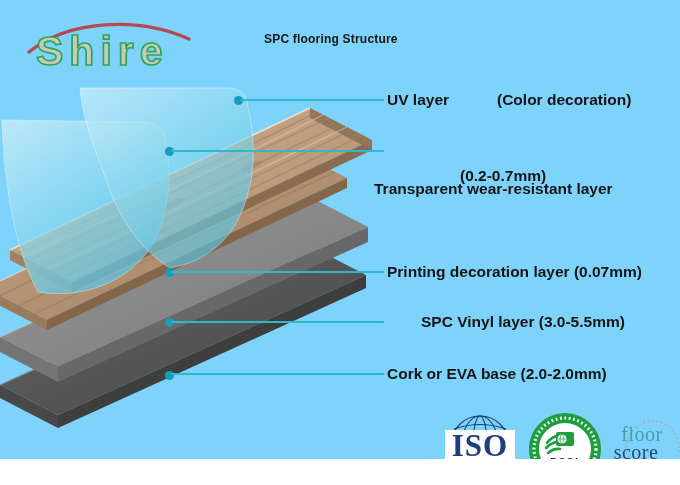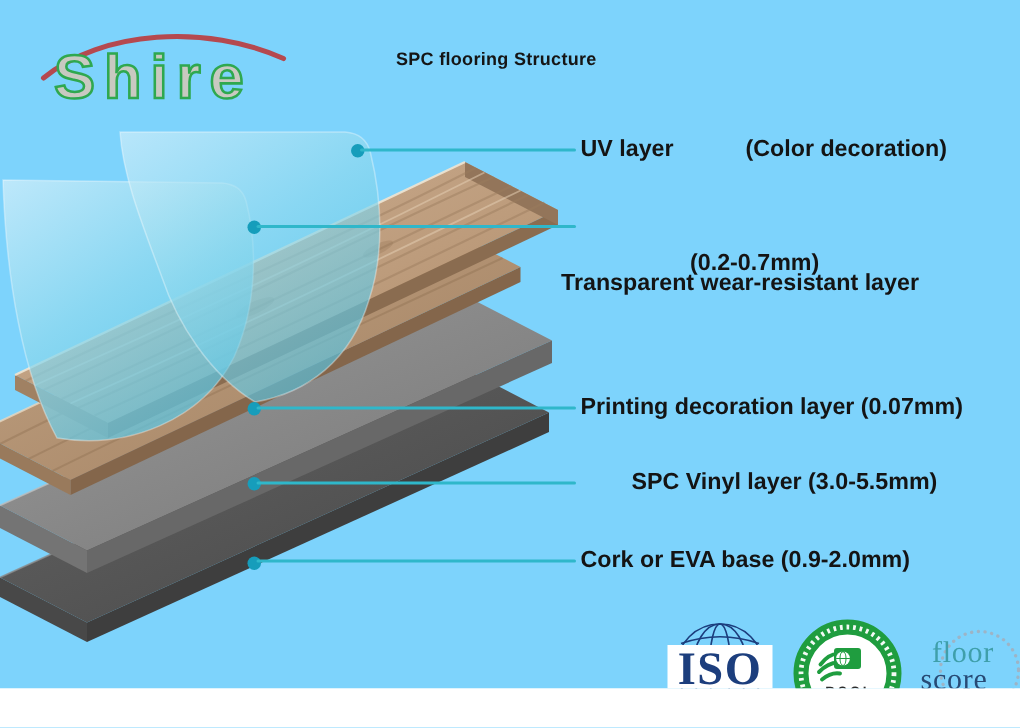--- a/index.html
+++ b/index.html
@@ -135,21 +135,21 @@
   <div class="layer-label" style="left:387px;top:91px;">UV layer</div>
   <div class="layer-label" style="left:497px;top:91px;">(Color decoration)</div>
 
   <div class="layer-label" style="left:374px;top:142px;margin-top:38px;">Transparent wear-resistant layer</div>
   <div class="layer-label" style="left:460px;top:167px;">(0.2-0.7mm)</div>
 
   <div class="layer-label" style="left:387px;top:263px;">Printing decoration layer (0.07mm)</div>
 
   <div class="layer-label" style="left:387px;top:313px;margin-left:34px;">SPC Vinyl layer (3.0-5.5mm)</div>
 
-  <div class="layer-label" style="left:387px;top:365px;">Cork or EVA base (0.9-2.0mm)</div>
+  <div class="layer-label" style="left:387px;top:365px;">Cork or EVA base (2.0-2.0mm)</div>
 
   <svg class="abs" style="left:440px;top:412px;" width="80" height="66" viewBox="0 0 80 66">
     <g stroke="#1c3e7d" stroke-width="1.1" fill="none">
       <circle cx="40" cy="33" r="29"></circle>
       <ellipse cx="40" cy="33" rx="18" ry="29"></ellipse>
       <ellipse cx="40" cy="33" rx="7" ry="29"></ellipse>
       <path d="M 14,17 Q 40,8 66,17"></path>
       <path d="M 14,49 Q 40,58 66,49"></path>
     </g>
     <rect x="5" y="18" width="70" height="30" fill="#ffffff"></rect>

